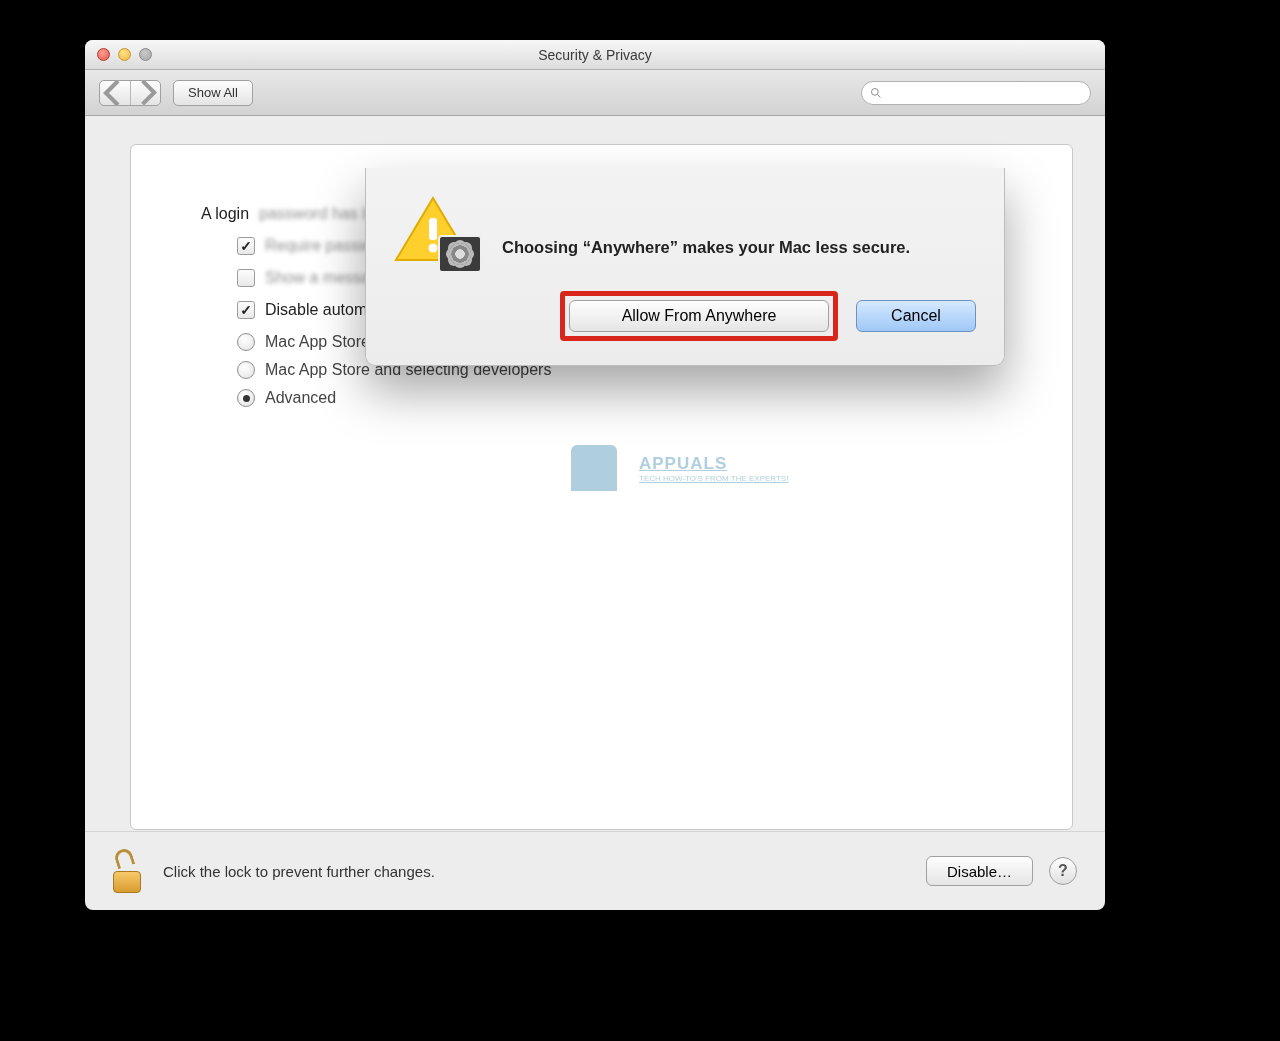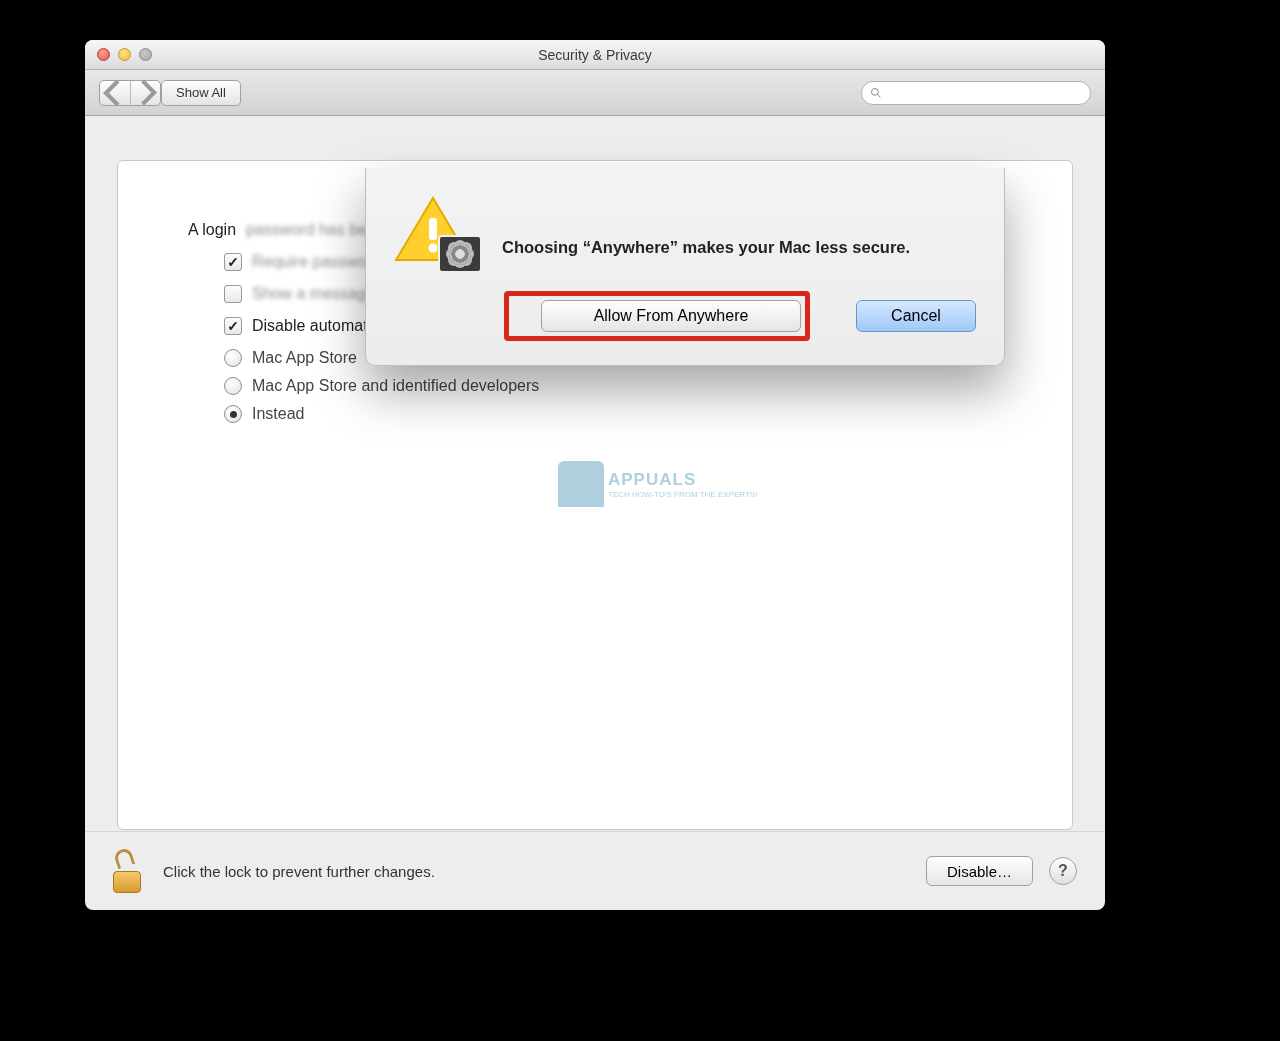--- a/index.html
+++ b/index.html
@@ -38,21 +38,21 @@
 .tl-zoom  { background: radial-gradient(circle at 40% 35%, #c8c8c8, #a8a8a8); border:1px solid #888; }
 .title-text {
   position: absolute; left:0; right:0; text-align:center;
   font-weight: 400; color: #3a3a3a; font-size: 14px;
 }
 .toolbar {
   height: 46px;
   background: linear-gradient(#e8e8e8, #d2d2d2);
   border-bottom: 1px solid #a7a7a7;
   display: flex; align-items: center; padding: 0 14px;
-  gap: 0;
+  gap: 12px;
 }
 .nav-pill {
   display:flex; height:26px;
   border:1px solid #a0a0a0; border-radius:5px; overflow:hidden;
   background: linear-gradient(#fefefe,#e4e4e4);
 }
 .nav-half {
   width:30px; display:flex; align-items:center; justify-content:center;
   color:#9a9a9a; font-size:12px;
 }
@@ -65,21 +65,21 @@
 }
 .spacer { flex:1; }
 .search {
   width: 230px; height:24px;
   border:1px solid #b0b0b0; border-radius:12px;
   background:#fff;
   display:flex; align-items:center; padding:0 8px; gap:6px;
 }
 .search svg { width:12px; height:12px; color:#888; }
 .search input { border:0; outline:0; flex:1; font-size:12px; background:transparent;}
-.content { position:relative; padding: 44px 32px 0; height: calc(100% - 30px - 46px - 80px); }
+.content { position:relative; padding: 28px 32px 0; height: calc(100% - 30px - 46px - 80px); margin-left: 13px; }
 .panel {
   background:#fff; border:1px solid #c8c8c8; border-radius:6px;
   height: 100%; padding: 60px 70px 40px; position:relative;
 }
 .form-line { display:flex; align-items:center; gap:10px; margin-bottom:14px; font-size:16px; color:#222;}
 .form-line.sub { margin-left: 36px; }
 .chk {
   width:18px; height:18px; border:1px solid #9a9a9a; border-radius:3px;
   background: linear-gradient(#fdfdfd,#e8e8e8);
   display:inline-flex; align-items:center; justify-content:center;
@@ -88,22 +88,23 @@
 .section-label { font-size:16px; margin: 80px 0 14px; color:#222; }
 .radio-line { display:flex; align-items:center; gap:10px; margin-left:36px; margin-bottom:10px; font-size:16px; color:#444; }
 .radio {
   width:18px; height:18px; border:1px solid #8f8f8f; border-radius:50%;
   background: radial-gradient(circle at 40% 35%, #fff, #e2e2e2);
   display:inline-flex; align-items:center; justify-content:center;
 }
 .radio.selected::after { content:""; width:7px; height:7px; background:#333; border-radius:50%; }
 .watermark {
   position:absolute; left: 440px; top: 300px; opacity:0.55;
-  display:flex; align-items:center; gap:4px; color:#6fa8c4;
+  display:flex; align-items:center; gap:22px; color:#6fa8c4;
   pointer-events:none;
+  text-decoration:underline;
 }
 .watermark .head { width:46px; height:46px; background:#6fa8c4; border-radius:6px 6px 0 0; position:relative; }
 .footer {
   position:absolute; left:0; right:0; bottom:0; height:79px;
   display:flex; align-items:center; padding:0 28px; gap:16px;
   border-top:1px solid #d4d4d4;
 }
 .lock {
   width:34px; height:44px; position:relative;
 }
@@ -115,21 +116,20 @@
 .lock .body {
   width:28px; height:22px; background:linear-gradient(#f6c96a,#d89c2f);
   border-radius:4px; position:absolute; bottom:0; left:0;
   border:1px solid #a77a23;
 }
 .footer-text { font-size:15px; color:#333; }
 .btn {
   height:30px; padding:0 20px; font-size:15px;
   border:1px solid #a0a0a0; border-radius:6px;
   background: linear-gradient(#fefefe,#e5e5e5);
-  margin-left: 28px;
 }
 .help {
   width:28px; height:28px; border:1px solid #a0a0a0; border-radius:50%;
   background: linear-gradient(#fefefe,#e0e0e0);
   display:flex; align-items:center; justify-content:center;
   color:#555; font-weight:bold; font-size:16px;
 }
 
 .sheet {
   position:absolute; left:280px; top:128px; width:640px;
@@ -231,25 +231,25 @@
         <span>Disable automatic login</span>
       </div>
 
 
       <div class="radio-line">
         <span class="radio"></span>
         <span>Mac App Store</span>
       </div>
       <div class="radio-line">
         <span class="radio"></span>
-        <span>Mac App Store and identified developers</span>
+        <span>Mac App Store and selecting developers</span>
       </div>
       <div class="radio-line">
         <span class="radio selected"></span>
-        <span>Instead</span>
+        <span>Advanced</span>
       </div>
 
       <div class="watermark">
         <div class="head"></div>
         <div>
           <div style="font-weight:bold; font-size:17px; letter-spacing:1px;">APPUALS</div>
           <div style="font-size:8px;">TECH HOW-TO'S FROM THE EXPERTS!</div>
         </div>
       </div>
 

